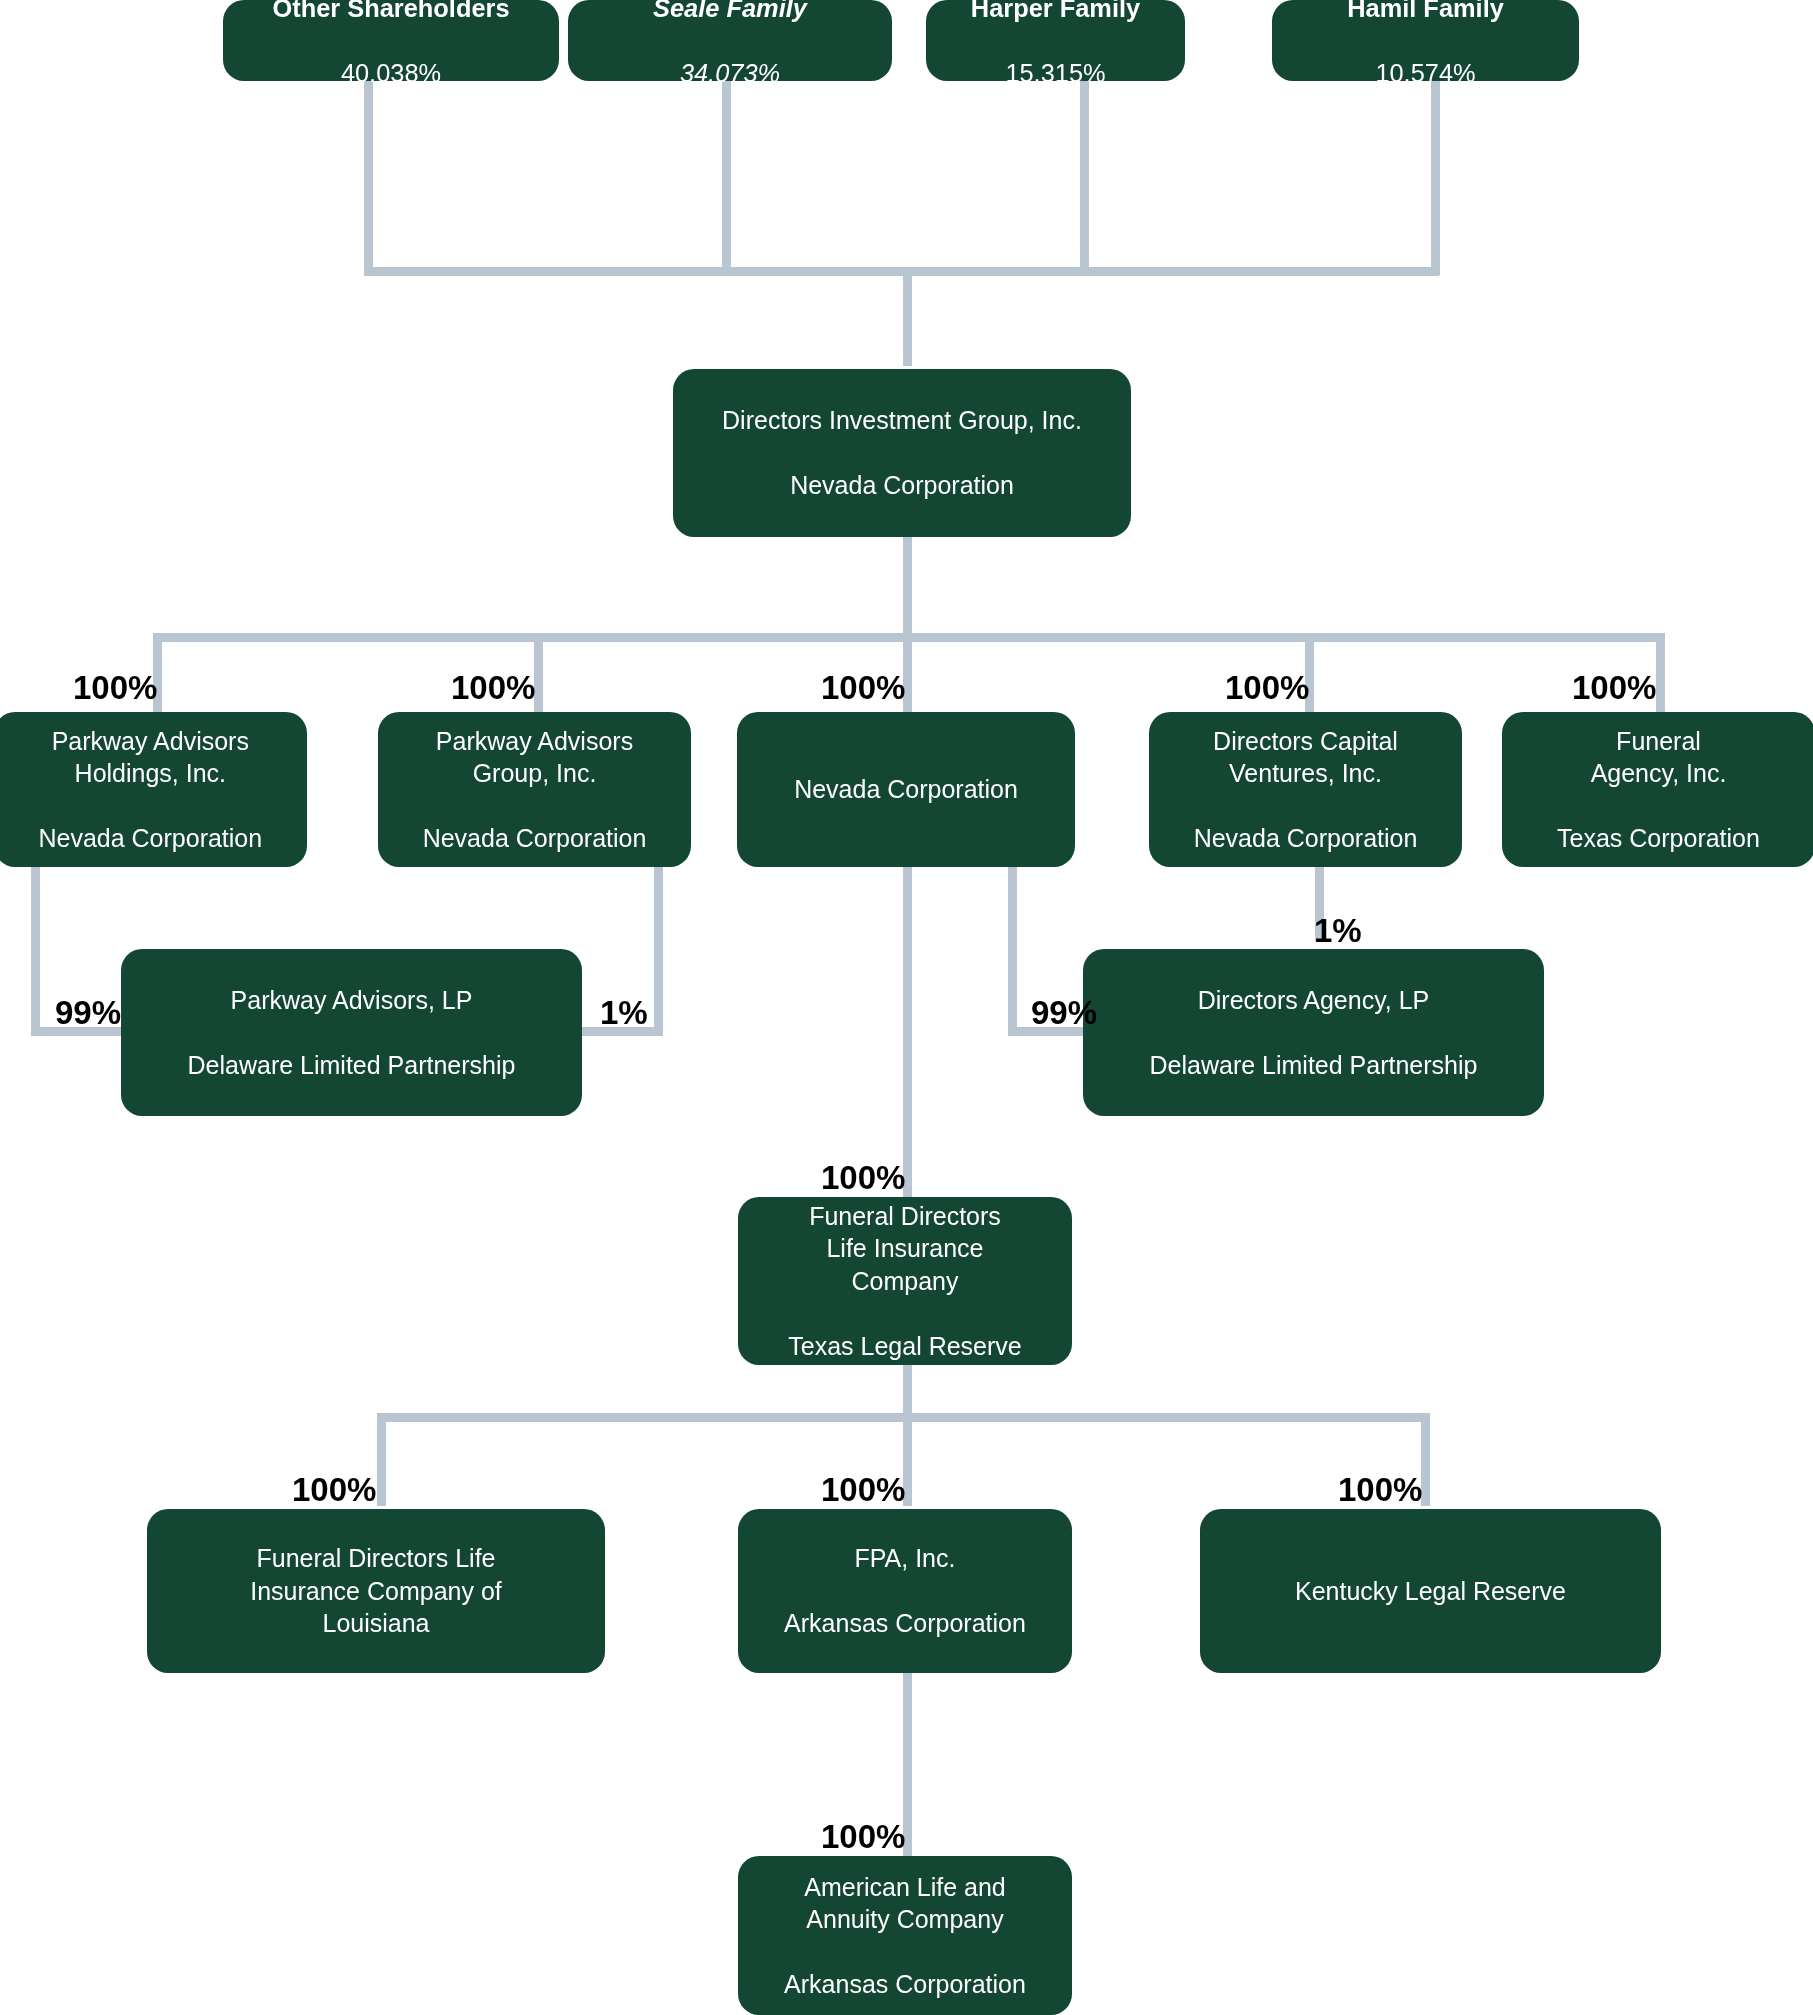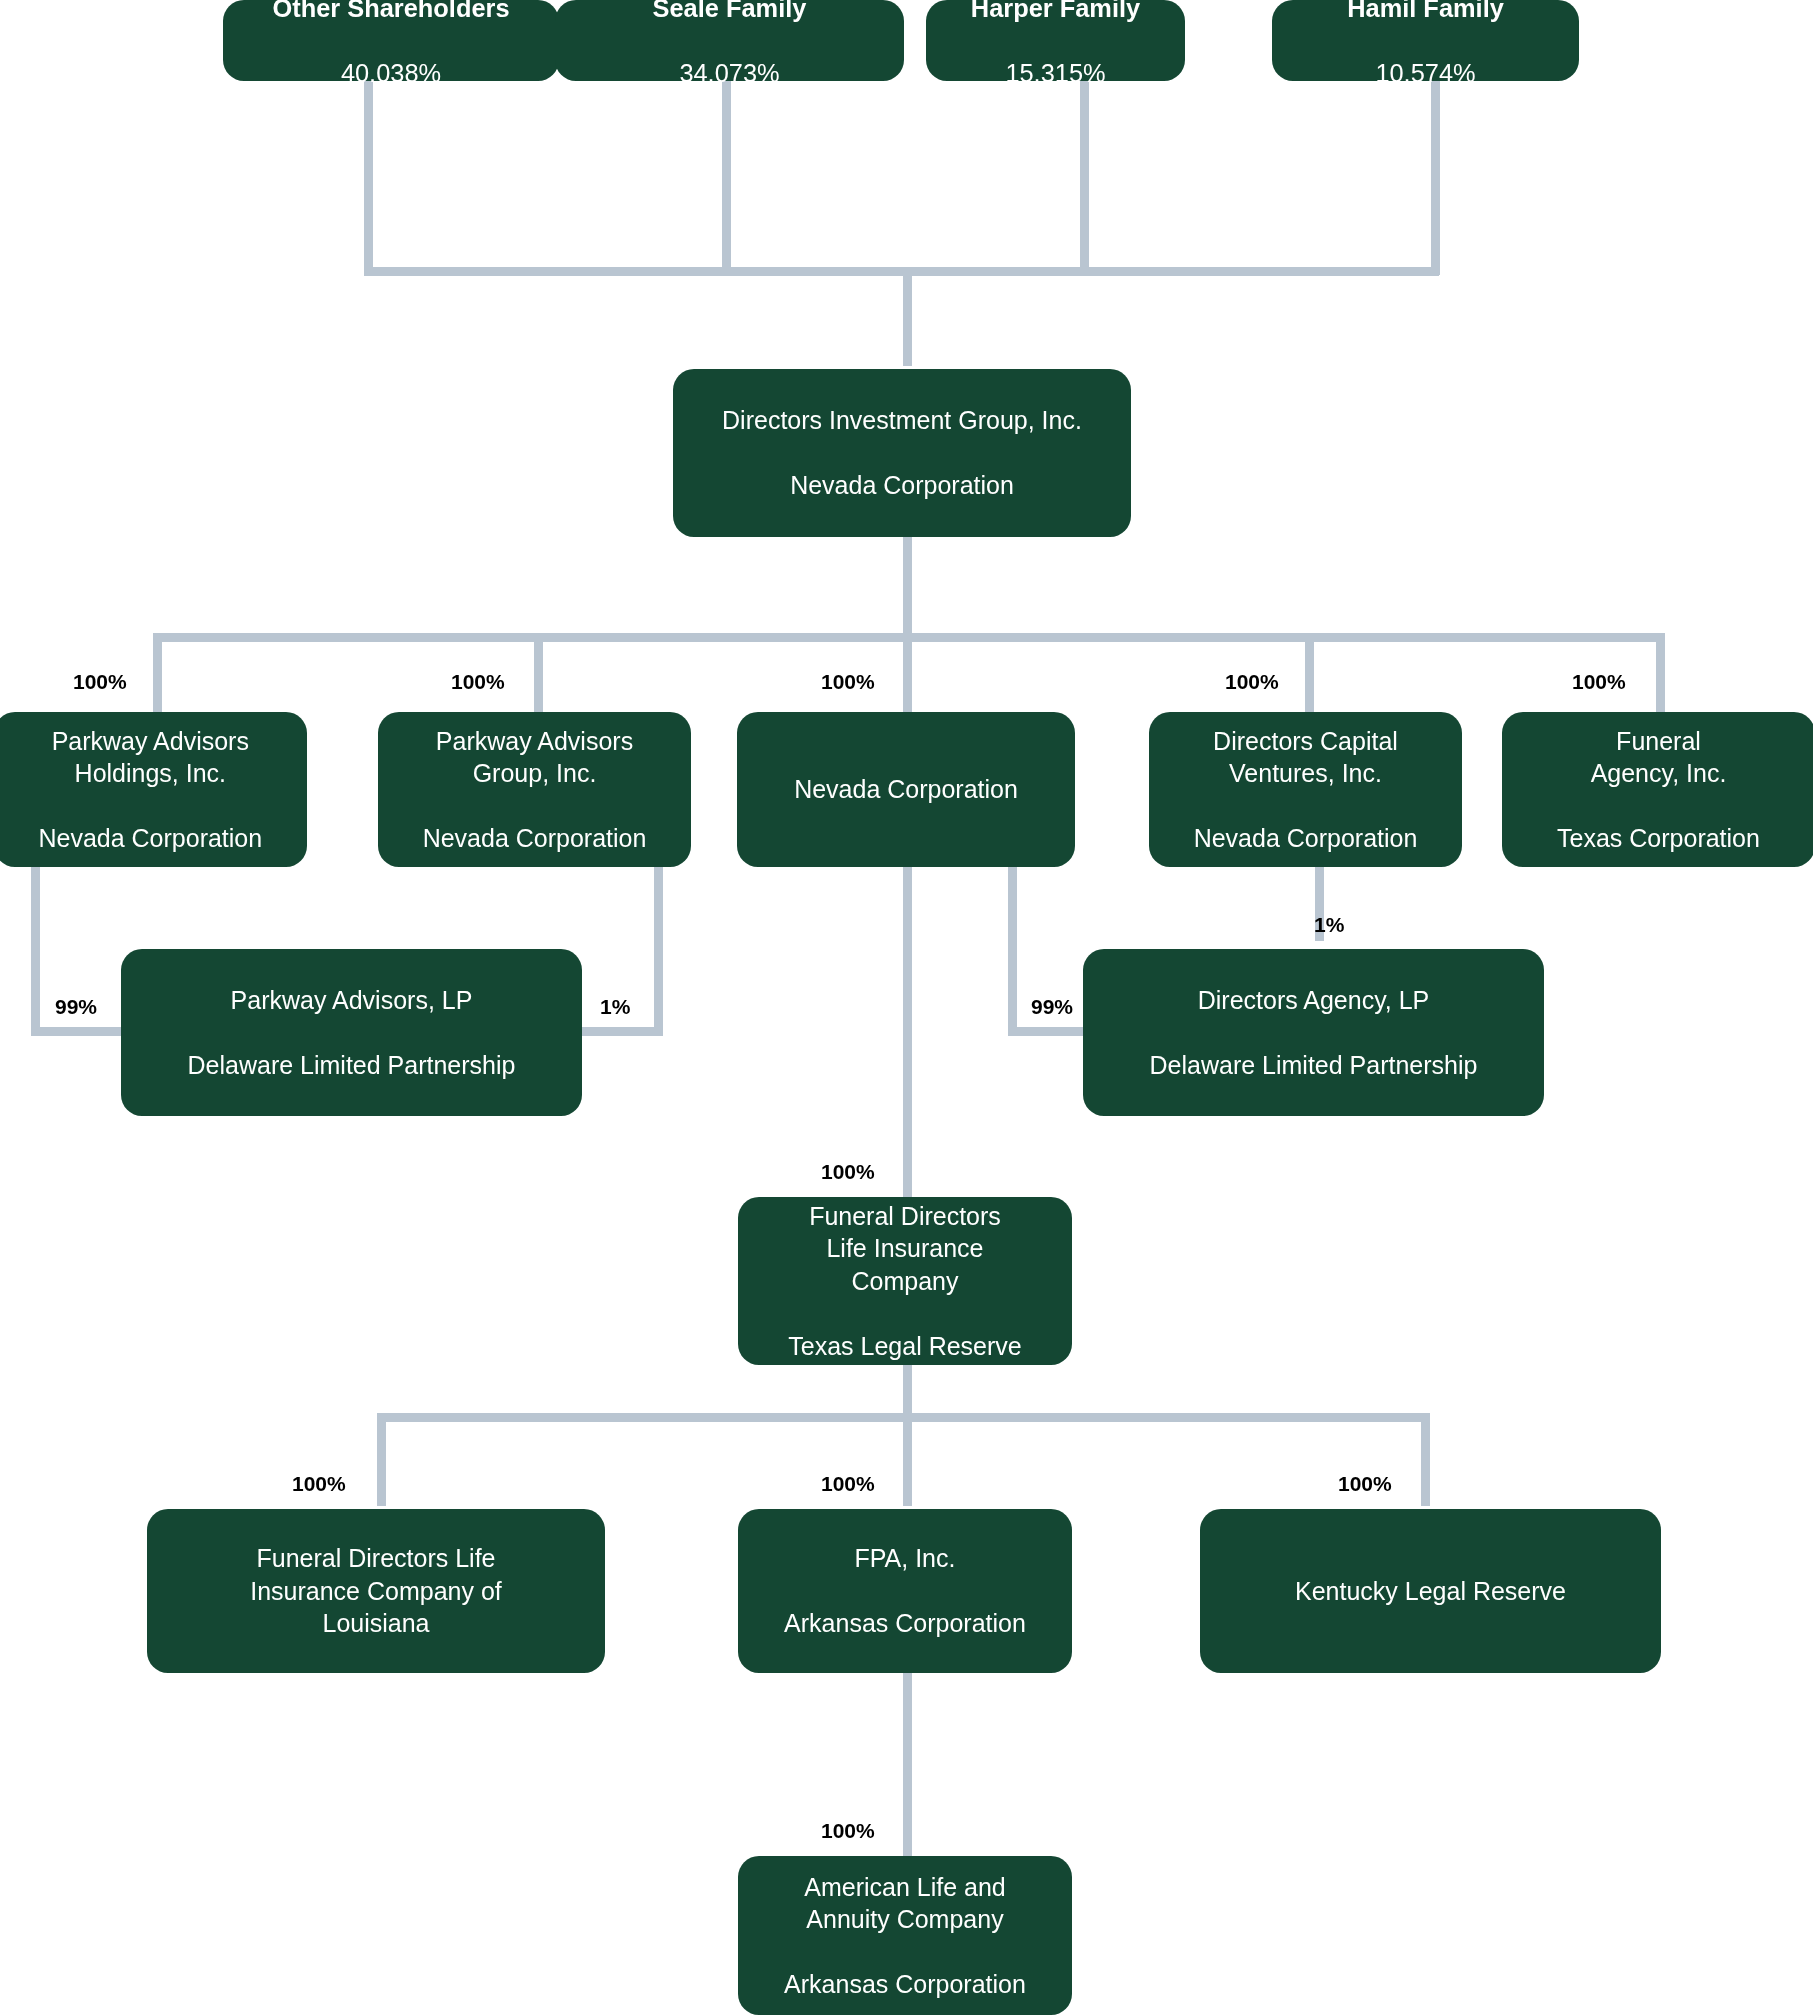--- a/index.html
+++ b/index.html
@@ -64,21 +64,21 @@
     display: block;
     font-weight: normal;
     font-size: 25.4px;
     line-height: 1.28;
   }
   
   .pctlabel {
     position: absolute;
     color: #000000;
     font-weight: bold;
-    font-size: 21px;
+    font-size: 33px;
     line-height: 1;
     z-index: 4;
     white-space: nowrap;
   }
 </style>
 </head>
 <body>
 
 <div id="canvas">
 
@@ -116,21 +116,21 @@
 
   <div class="conn" style="left:903px; top:1669px; width:8.7px; height:192px;"></div>
 
   <div class="node share" style="left:223px; top:0px; width:336px; height:81px;">
     <div class="txt">
       <span class="name">Other Shareholders</span>
       <span class="pct">40.038%</span>
     </div>
   </div>
 
-  <div class="node share" style="left:555px; top:0px; width:349px; height:81px;">
+  <div class="node share" style="left:568px; top:0px; width:324px; height:81px;font-style:italic;">
     <div class="txt">
       <span class="name">Seale Family</span>
       <span class="pct">34.073%</span>
     </div>
   </div>
 
   <div class="node share" style="left:926px; top:0px; width:259px; height:81px;">
     <div class="txt">
       <span class="name">Harper Family</span>
       <span class="pct">15.315%</span>

